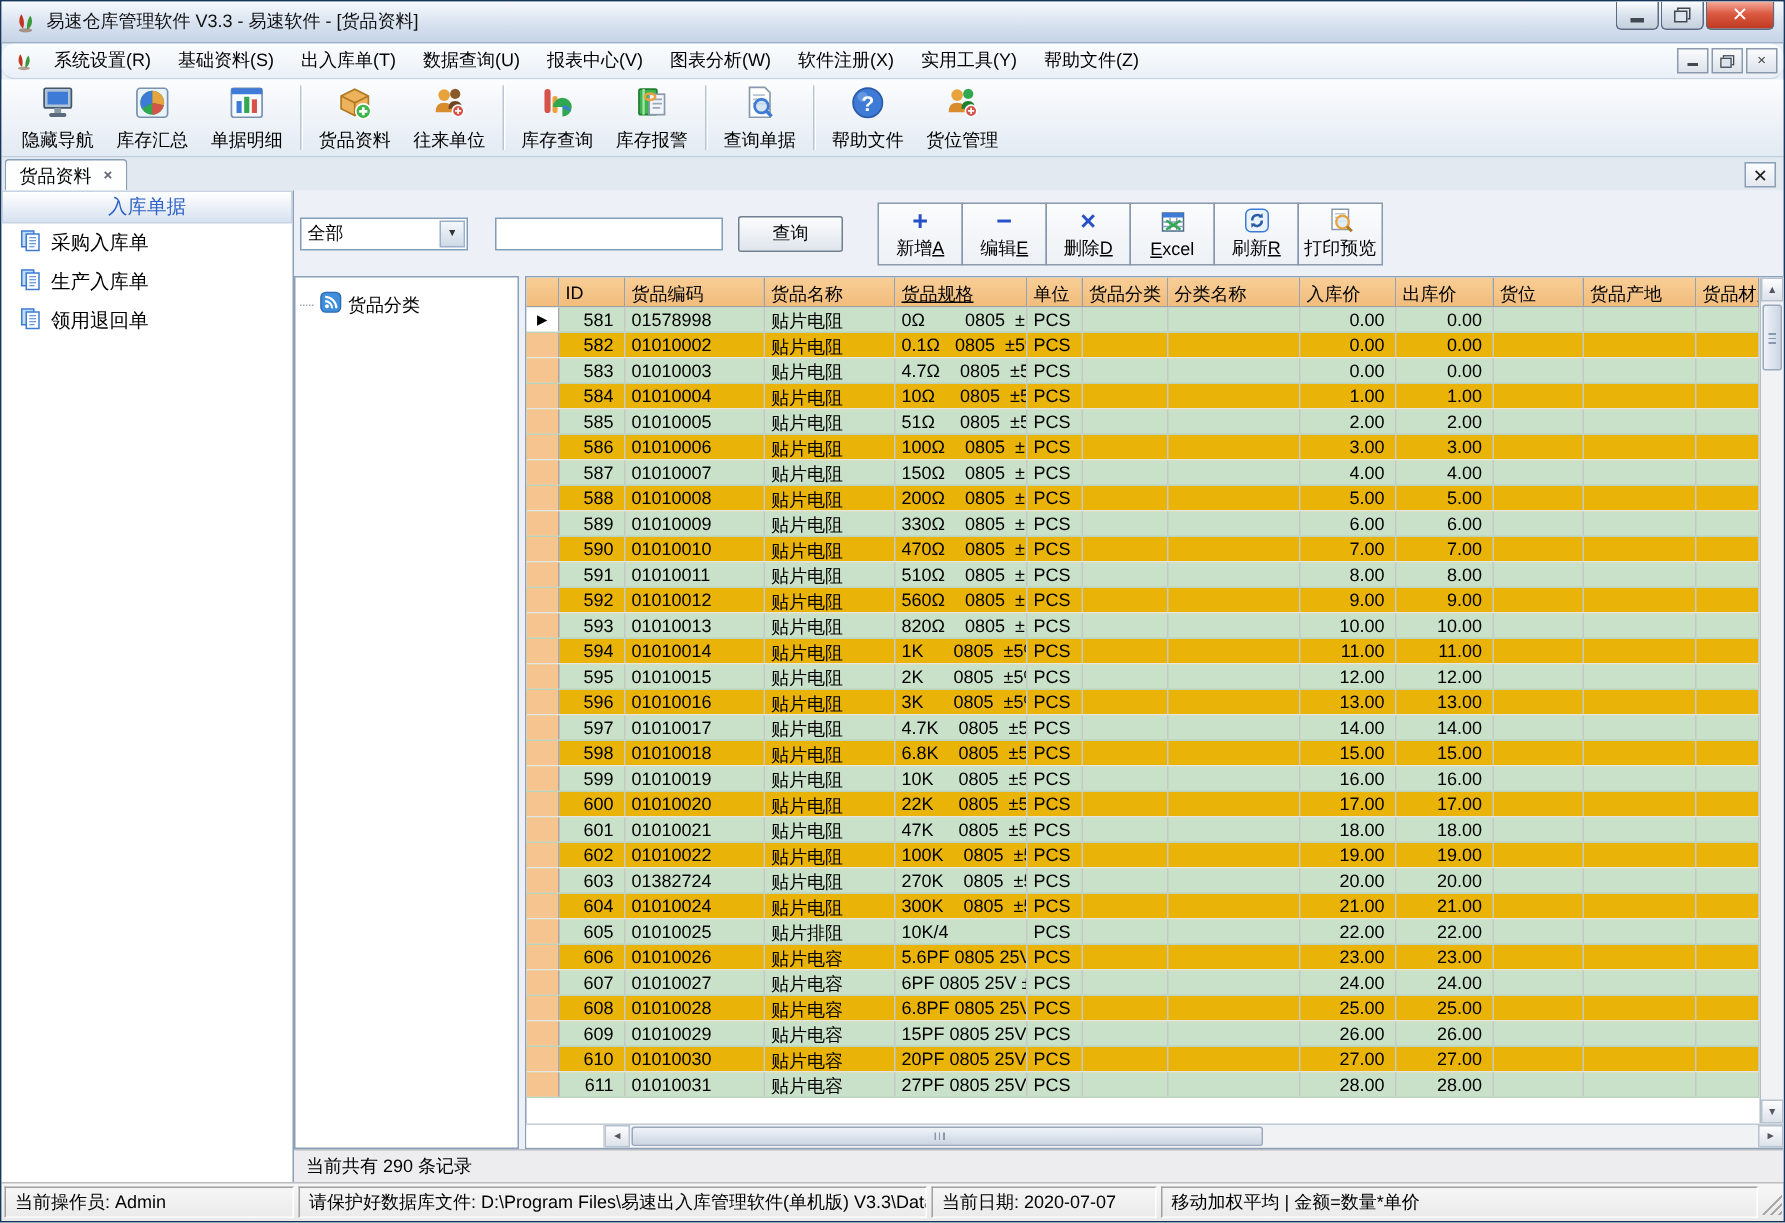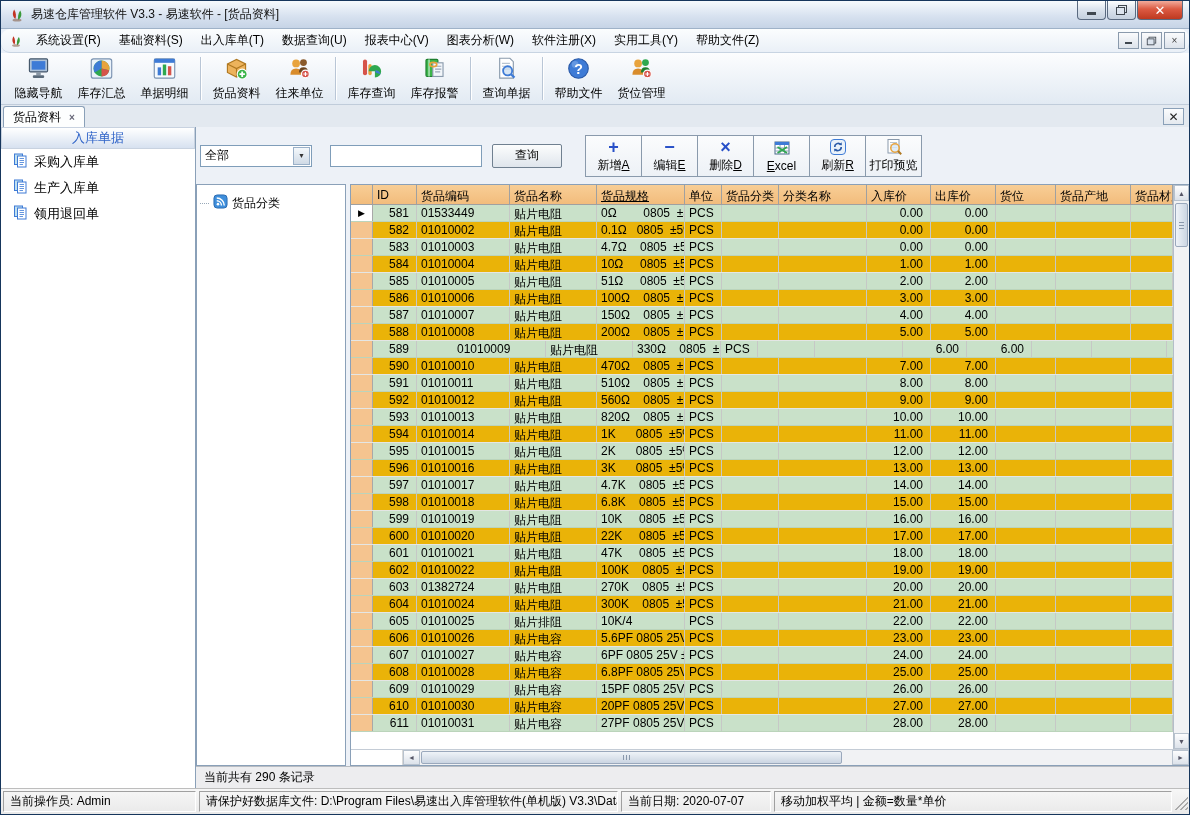--- a/index.html
+++ b/index.html
@@ -434,21 +434,21 @@
                   <span class="hcell" style="width: 64px;">入库价</span>
                   <span class="hcell" style="width: 65px;">出库价</span>
                   <span class="hcell" style="width: 60px;">货位</span>
                   <span class="hcell" style="width: 75px;">货品产地</span>
                   <span class="hcell last" style="width: 44px;">货品材质</span>
                 </div>
               <div id="grid-rows">
                   <div class="grow green current">
                     <span class="sel-cell">▶</span>
                     <span class="cell r" style="width: 44px;">581</span>
-                    <span class="cell" style="width: 93px;">01533449</span>
+                    <span class="cell" style="width: 93px;">01578998</span>
                     <span class="cell" style="width: 87px;">贴片电阻</span>
                     <span class="cell" style="width: 88px;">0Ω        0805  ±5%</span>
                     <span class="cell" style="width: 37px;">PCS</span>
                     <span class="cell" style="width: 57px;"></span>
                     <span class="cell" style="width: 88px;"></span>
                     <span class="cell r" style="width: 64px;">0.00</span>
                     <span class="cell r" style="width: 65px;">0.00</span>
                     <span class="cell" style="width: 60px;"></span>
                     <span class="cell" style="width: 75px;"></span>
                     <span class="cell last" style="width: 44px;"></span>
@@ -554,21 +554,21 @@
                     <span class="cell" style="width: 88px;"></span>
                     <span class="cell r" style="width: 64px;">5.00</span>
                     <span class="cell r" style="width: 65px;">5.00</span>
                     <span class="cell" style="width: 60px;"></span>
                     <span class="cell" style="width: 75px;"></span>
                     <span class="cell last" style="width: 44px;"></span>
                   </div>
                   <div class="grow green">
                     <span class="sel-cell"></span>
                     <span class="cell r" style="width: 44px;">589</span>
-                    <span class="cell" style="width: 93px; margin-left: 36px;">01010009</span>
+                    <span class="cell" style="width: 93px;">01010009</span>
                     <span class="cell" style="width: 87px;">贴片电阻</span>
                     <span class="cell" style="width: 88px;">330Ω    0805  ±5%</span>
                     <span class="cell" style="width: 37px;">PCS</span>
                     <span class="cell" style="width: 57px;"></span>
                     <span class="cell" style="width: 88px;"></span>
                     <span class="cell r" style="width: 64px;">6.00</span>
                     <span class="cell r" style="width: 65px;">6.00</span>
                     <span class="cell" style="width: 60px;"></span>
                     <span class="cell" style="width: 75px;"></span>
                     <span class="cell last" style="width: 44px;"></span>

